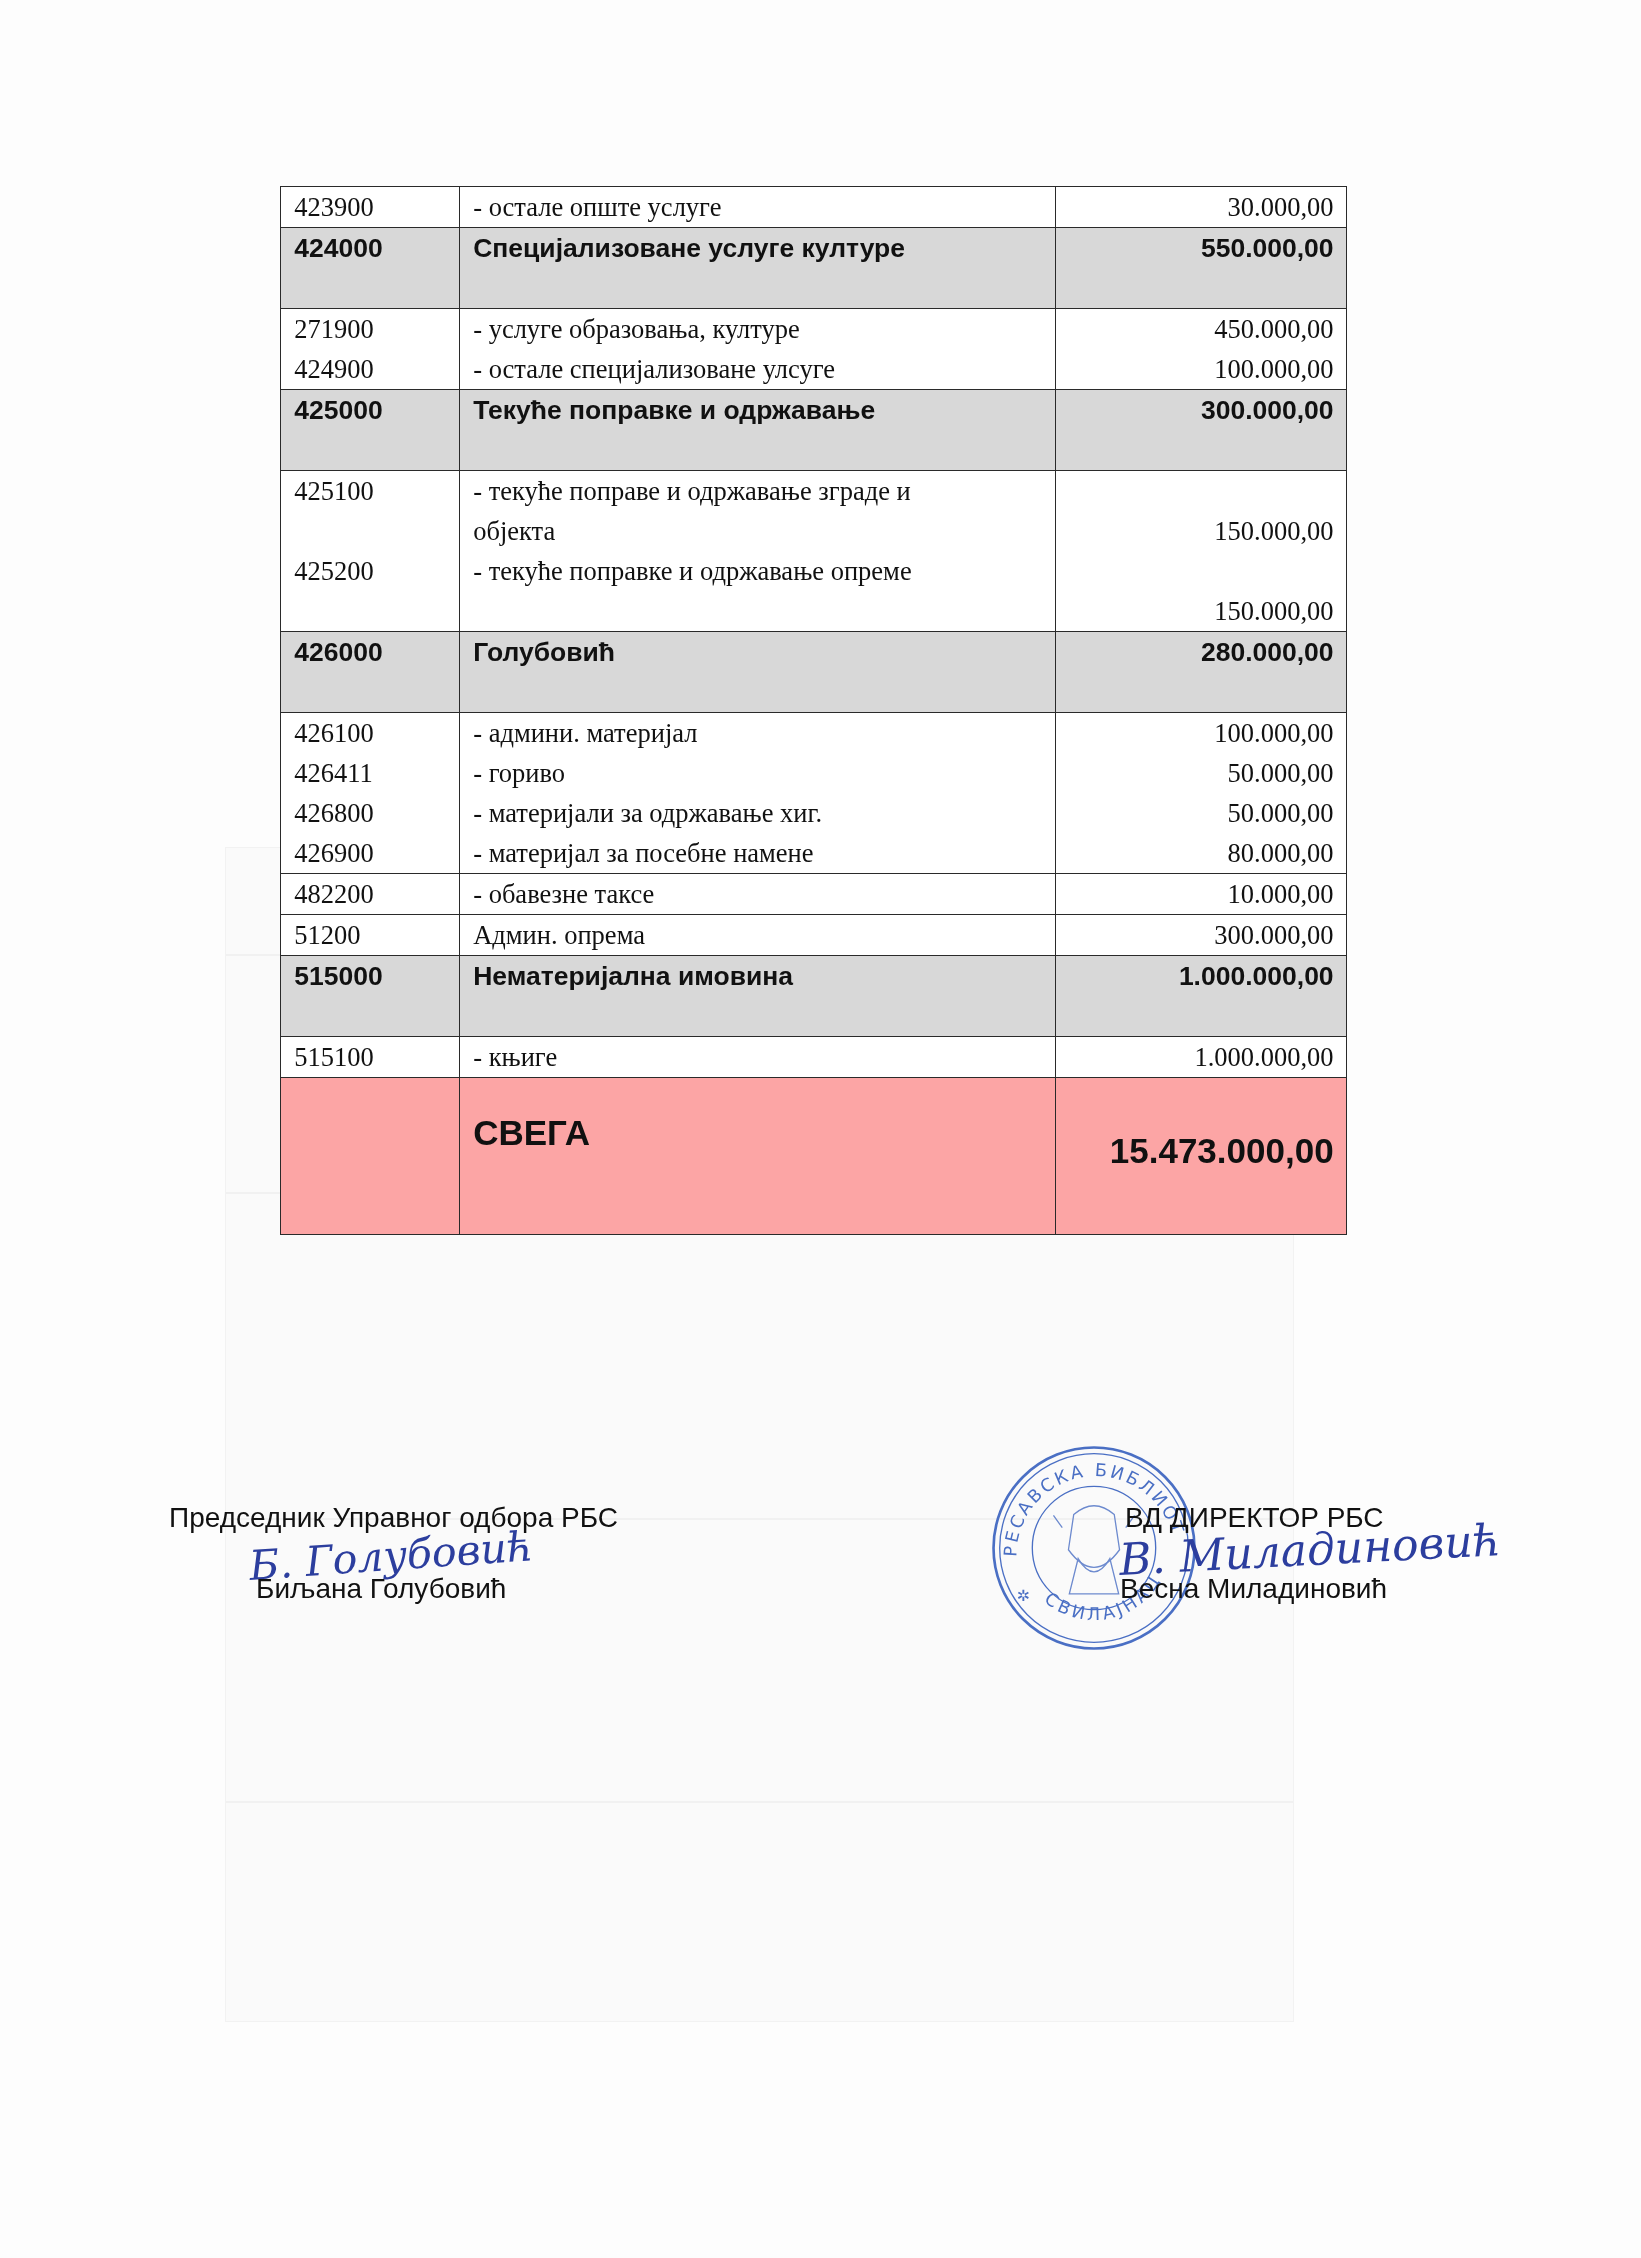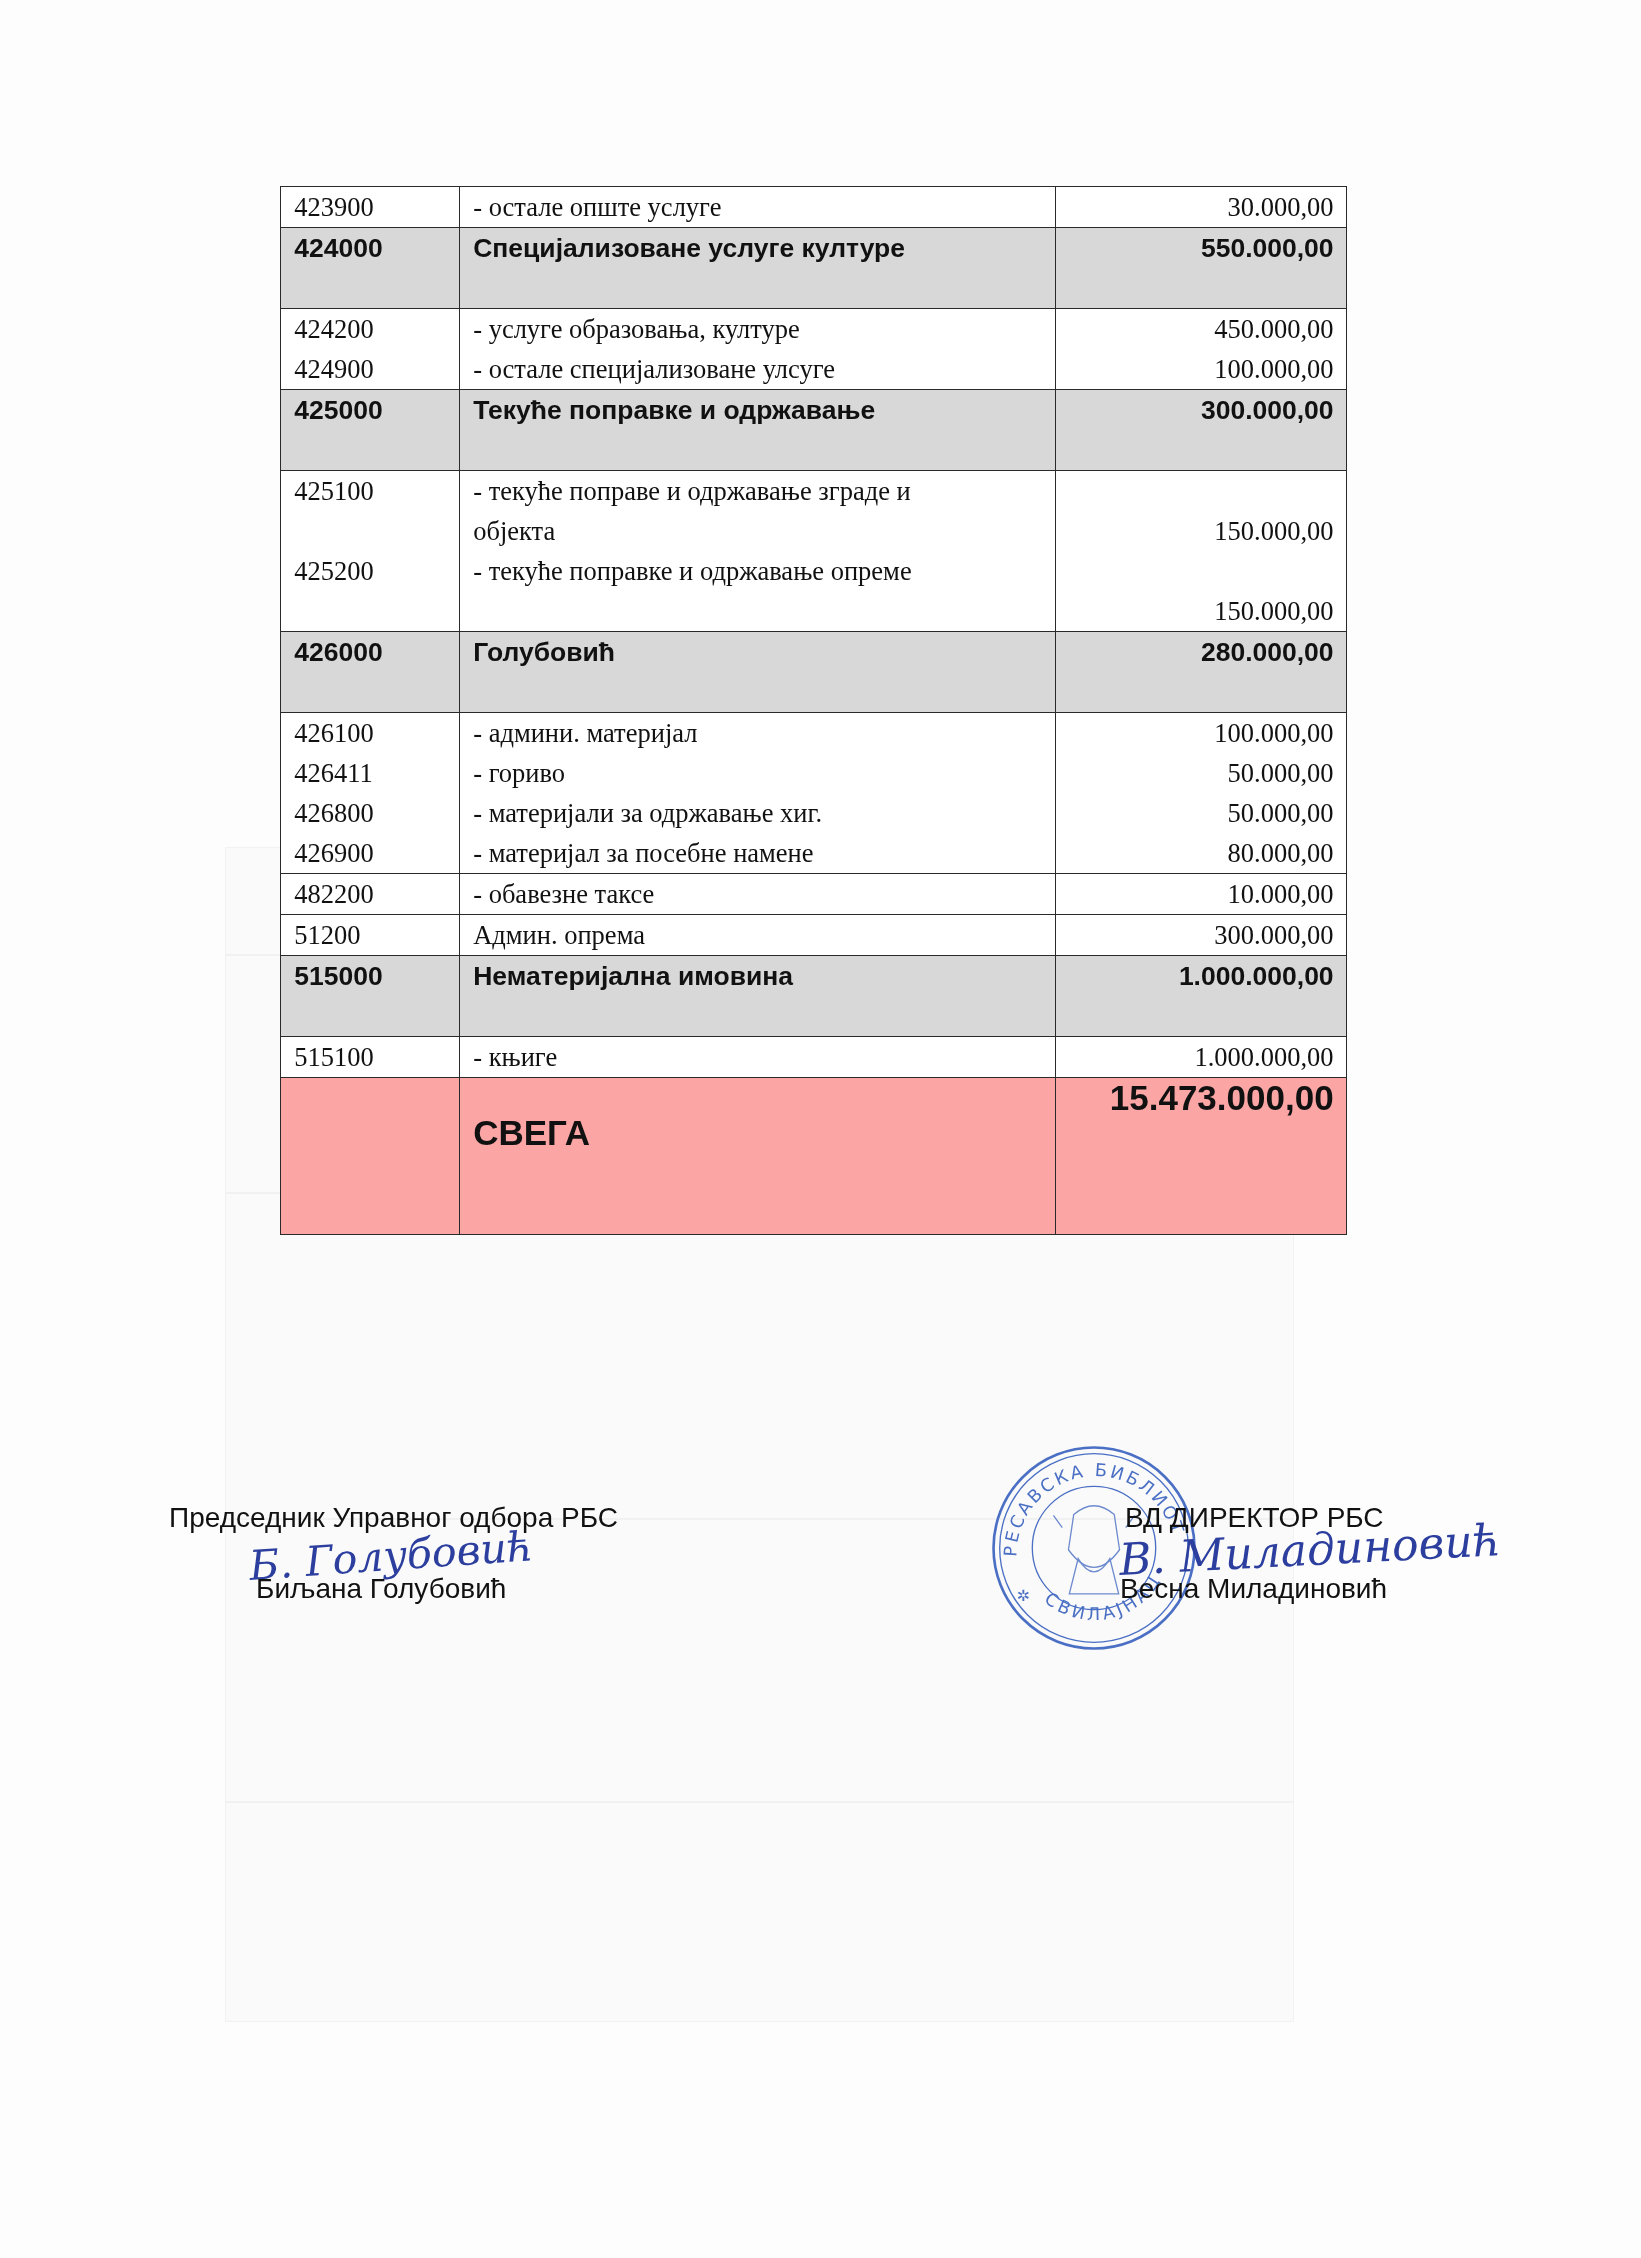--- a/index.html
+++ b/index.html
@@ -25,21 +25,21 @@
   table.budget col.c3 { width: 291px; }
   table.budget td {
     border: 1.8px solid #2a2a2a; vertical-align: top; padding: 0 11.5px 0 13.2px;
     white-space: nowrap; overflow: hidden;
   }
   table.budget td.num { text-align: right; padding-right: 12.4px; }
   tr.detail td { background: #ffffff; font-weight: normal; font-family: Liberation Serif, serif; }
   tr.heading td { background: #d8d8d8; font-weight: bold; }
   tr.total td { background: #fca5a5; font-weight: bold; }
   tr.total td.lbl { font-size: 35px; padding-top: 35px; }
-  tr.total td.num { font-size: 35px; }
+  tr.total td.num { font-size: 35px; padding-top: 53px; }
   .line { display: block; height: 40px; }
 
   .sig-title, .sig-name {
     position: absolute; font-size: 28px; color: #111; white-space: nowrap;
   }
   .handwriting {
     position: absolute; font-family: "DejaVu Serif", serif; font-style: italic;
     color: #2c3e9e; white-space: nowrap;
   }
   .stamp {
@@ -83,21 +83,21 @@
           <span class="line">Специјализоване услуге културе</span>
           <span class="line"></span>
         </td>
         <td class="num">
           <span class="line">550.000,00</span>
           <span class="line"></span>
         </td>
       </tr>
       <tr class="detail">
         <td>
-          <span class="line">424200</span>
+          <span class="line">271900</span>
           <span class="line">424900</span>
         </td>
         <td>
           <span class="line">- услуге образовања, културе</span>
           <span class="line">- остале специјализоване улсуге</span>
         </td>
         <td class="num">
           <span class="line">450.000,00</span>
           <span class="line">100.000,00</span>
         </td>

